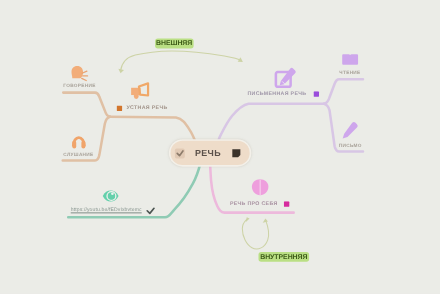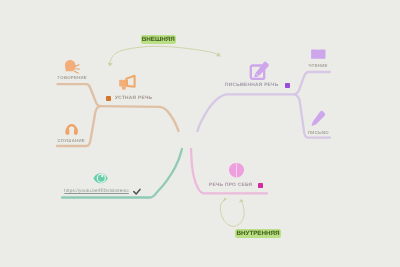--- a/index.html
+++ b/index.html
@@ -38,20 +38,28 @@
 
     <g fill="none" stroke="#edb9dc" stroke-width="2.3" stroke-linecap="round">
       <path d="M191,149 C191.3,155 191.6,161 191.9,164.3 C192.6,172 194,180 197.4,187 C199,190.3 200.5,193.3 204,193.3 L267,193.3"></path>
     </g>
 
     <g fill="none" stroke="#8fcbb4" stroke-width="2.3" stroke-linecap="round">
       <path d="M182,149 C180.5,155 178,162 175.3,167 C171,175 165,184 158.5,190.5 C155.5,193.6 154,197.5 150,197.5 L62,197.5"></path>
     </g>
   </svg>
 
+  <div class="central">
+    <svg width="72" height="22" style="position:absolute;left:0;top:0">
+      <rect x="4" y="7" width="9" height="9" rx="1.6" fill="#e1cab5"></rect>
+      <path d="M6.1,11.4 L8.2,13.5 L11.3,9.2" stroke="#8d7c6b" stroke-width="1.5" fill="none" stroke-linecap="round" stroke-linejoin="round"></path>
+      <path d="M56.2,7.6 h7.3 v5.4 l-2,2 h-5.3 z" fill="#3b332b"></path>
+    </svg>
+    <span style="position:absolute;left:22.2px;top:7.4px;font-size:8.1px;font-weight:bold;color:#5a5049;letter-spacing:.35px;line-height:9px">РЕЧЬ</span>
+  </div>
 
   <svg class="layer">
     <g fill="none" stroke="#cdd3a6" stroke-width="0.95" stroke-linecap="round">
       <path d="M109.6,64.5 C110.5,58 113.5,52.5 123,50.1 C134,47.3 146,46.4 156,46.3 C172,46.2 192,48.9 204,50.9 C211.5,52.2 216.5,53.3 219.3,55.2"></path>
       <path d="M224.3,199.5 C221.6,202 220.3,204.5 220.3,208 C220.3,215 224,222.5 229,225.2 C234.5,228.2 241,225 243.4,218 C245.2,212.8 243.3,205 241.7,200.8"></path>
     </g>
     <g fill="#cdd3a6">
       <path d="M109.6,66.6 l-2,-4.1 l5.1,1.1 z"></path>
       <path d="M220.8,56.4 l-4.7,-0.2 l2.5,-4.2 z"></path>
       <path d="M224.3,197.6 l-1,4.4 l3.6,-3.3 z"></path>

